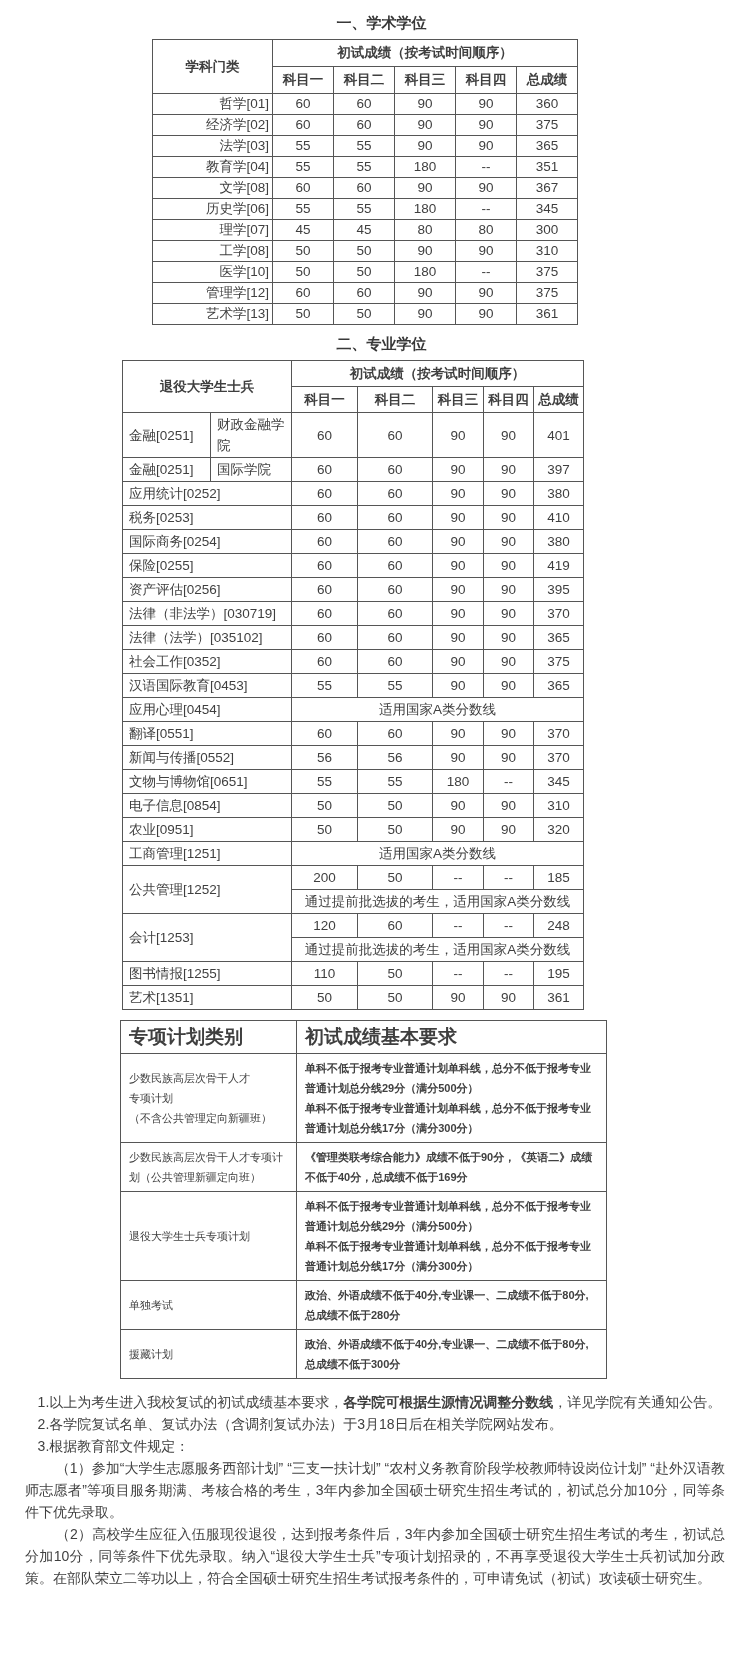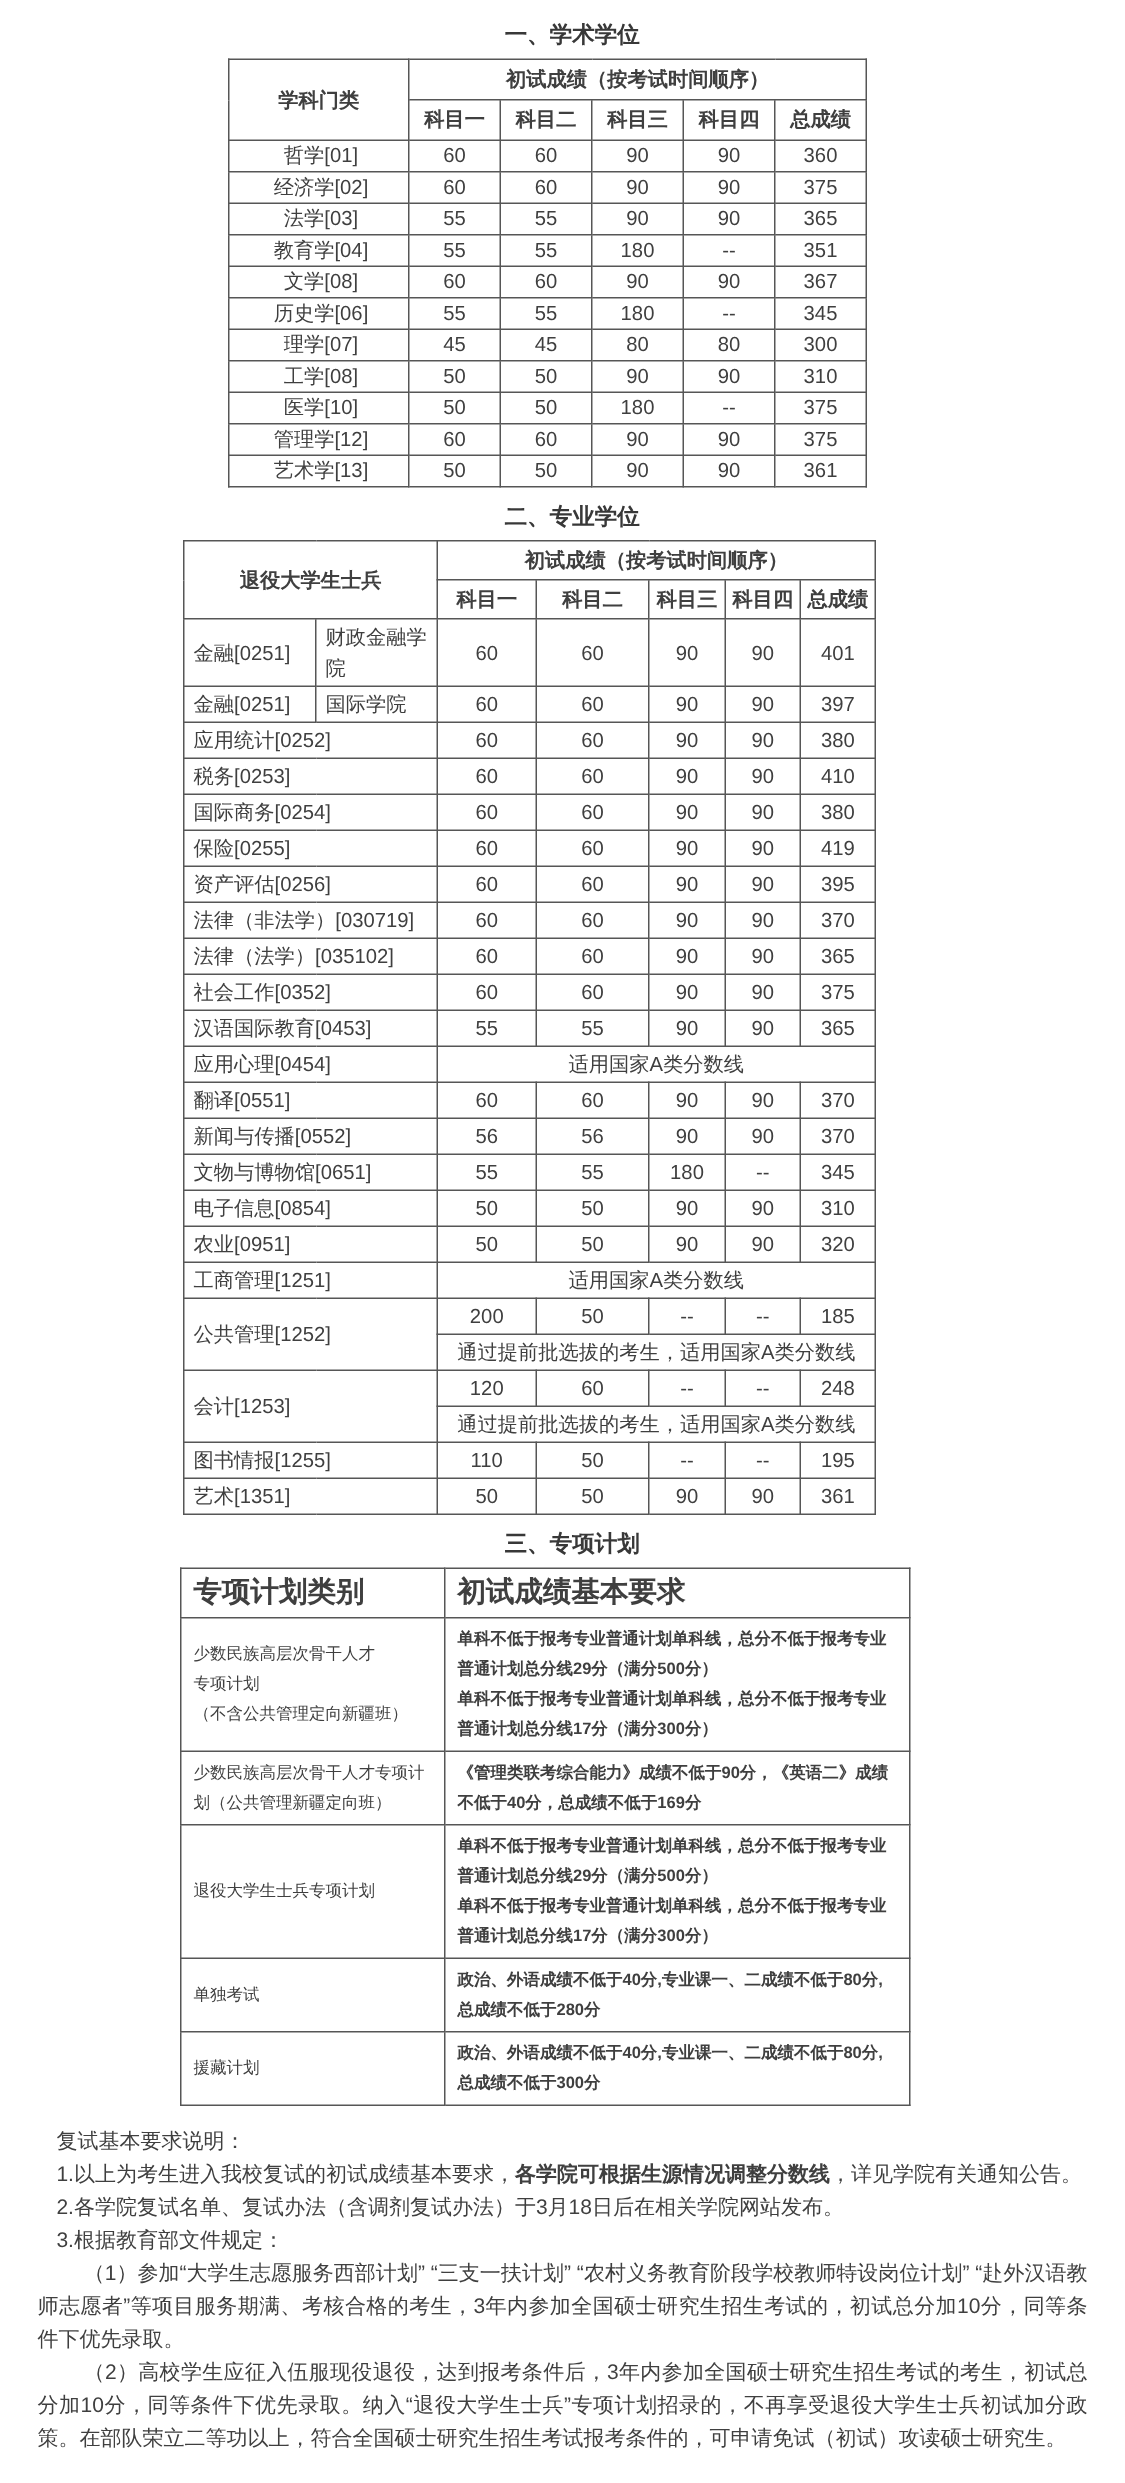--- a/index.html
+++ b/index.html
@@ -5,21 +5,21 @@
   html,body{margin:0;padding:0;background:#ffffff;}
   body{width:750px;font-family:"Liberation Sans","DejaVu Sans",sans-serif;color:#3f3f3f;}
   .page{box-sizing:border-box;padding:10px 25px 28px 25px;}
   .sec-heading{font-size:15px;font-weight:bold;margin:4px 0 6px 13px;color:#383838;text-align:center;}
   table{border-collapse:collapse;table-layout:fixed;}
   td{border:1px solid #565656;vertical-align:middle;word-break:break-all;}
   .c{text-align:center;}
   .t1{width:425px;margin:2px 0 10px 127px;}
   .t1 td{font-size:13.5px;line-height:20px;padding:0 3px;text-align:center;}
   .t1 td.hdr{font-weight:bold;padding:3px;}
-  .t1 td.lbl{text-align:center;padding-left:6px;}
+  .t1 td.lbl{text-align:right;padding-left:6px;}
   .t2{width:461px;margin:2px 0 10px 97px;}
   .t2 td{font-size:13.5px;line-height:21px;padding:1px 3px;text-align:center;}
   .t2 td.hdr{font-weight:bold;padding:2px;}
   .t2 td.lbl{text-align:left;padding-left:6px;}
   .t3{width:486px;margin:2px 0 12px 95px;}
   .t3 td{font-size:11px;line-height:20px;padding:4px 8px;text-align:left;}
   .t3 td.hdr{font-weight:bold;font-size:19px;padding:6px 8px;}
   .t3 td.req{font-weight:bold;}
   .pre{white-space:pre-line;}
   .notes{font-size:14px;line-height:22px;text-align:justify;margin-top:8px;color:#3f3f3f;}
@@ -341,21 +341,20 @@
         <td class="lbl" colspan="2">艺术[1351]</td>
         <td>50</td>
         <td>50</td>
         <td>90</td>
         <td>90</td>
         <td>361</td>
       </tr>
     </tbody>
   </table>
 
-  <div class="sec-heading">三、专项计划</div>
   <table class="t3">
     <colgroup>
       <col style="width:176px">
         <col style="width:310px">
     </colgroup>
     <tbody>
       <tr>
         <td class="hdr c">专项计划类别</td>
         <td class="hdr">初试成绩基本要求</td>
       </tr>
@@ -380,21 +379,20 @@
         <td class="req pre">政治、外语成绩不低于40分,专业课一、二成绩不低于80分,总成绩不低于280分</td>
       </tr>
       <tr>
         <td class="pre">援藏计划</td>
         <td class="req pre">政治、外语成绩不低于40分,专业课一、二成绩不低于80分,总成绩不低于300分</td>
       </tr>
     </tbody>
   </table>
 
   <div class="notes">
-    <p class="ind1">复试基本要求说明：</p>
     <p class="ind1"><span>1.以上为考生进入我校复试的初试成绩基本要求，</span><span class="bold">各学院可根据生源情况调整分数线</span><span>，详见学院有关通知公告。</span></p>
     <p class="ind1">2.各学院复试名单、复试办法（含调剂复试办法）于3月18日后在相关学院网站发布。</p>
     <p class="ind1">3.根据教育部文件规定：</p>
     <p class="ind2">（1）参加“大学生志愿服务西部计划” “三支一扶计划” “农村义务教育阶段学校教师特设岗位计划” “赴外汉语教师志愿者”等项目服务期满、考核合格的考生，3年内参加全国硕士研究生招生考试的，初试总分加10分，同等条件下优先录取。</p>
     <p class="ind2">（2）高校学生应征入伍服现役退役，达到报考条件后，3年内参加全国硕士研究生招生考试的考生，初试总分加10分，同等条件下优先录取。纳入“退役大学生士兵”专项计划招录的，不再享受退役大学生士兵初试加分政策。在部队荣立二等功以上，符合全国硕士研究生招生考试报考条件的，可申请免试（初试）攻读硕士研究生。</p>
 
   </div>
 
 </div>
 

